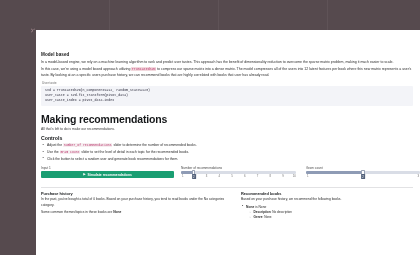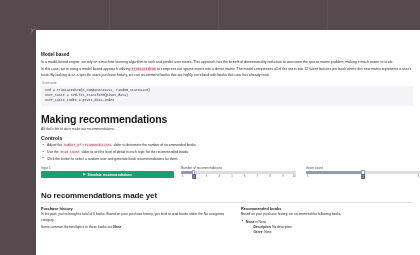--- a/index.html
+++ b/index.html
@@ -217,21 +217,20 @@
           </div>
           <div class="ticks">
             <span class="tick" style="left:1.5%;">1</span>
             <span class="tick-active" style="left:50%;">2</span>
             <span class="tick" style="left:98.5%;">3</span>
           </div>
         </div>
 
       </div>
 
-      <h1 class="no-rec">No recommendations made yet</h1>
       <div class="hr-line"></div>
 
       <div class="cols">
 
         <div class="col-left">
           <h5 class="col-title">Purchase history</h5>
           <p class="col-text">In the past, you've bought a total of 0 books. Based on your purchase history, you tend to read books under the No categories category.</p>
           <p class="col-text"><span>Some common themes/topics in these books are </span><span class="b">None</span></p>
         </div>
 

